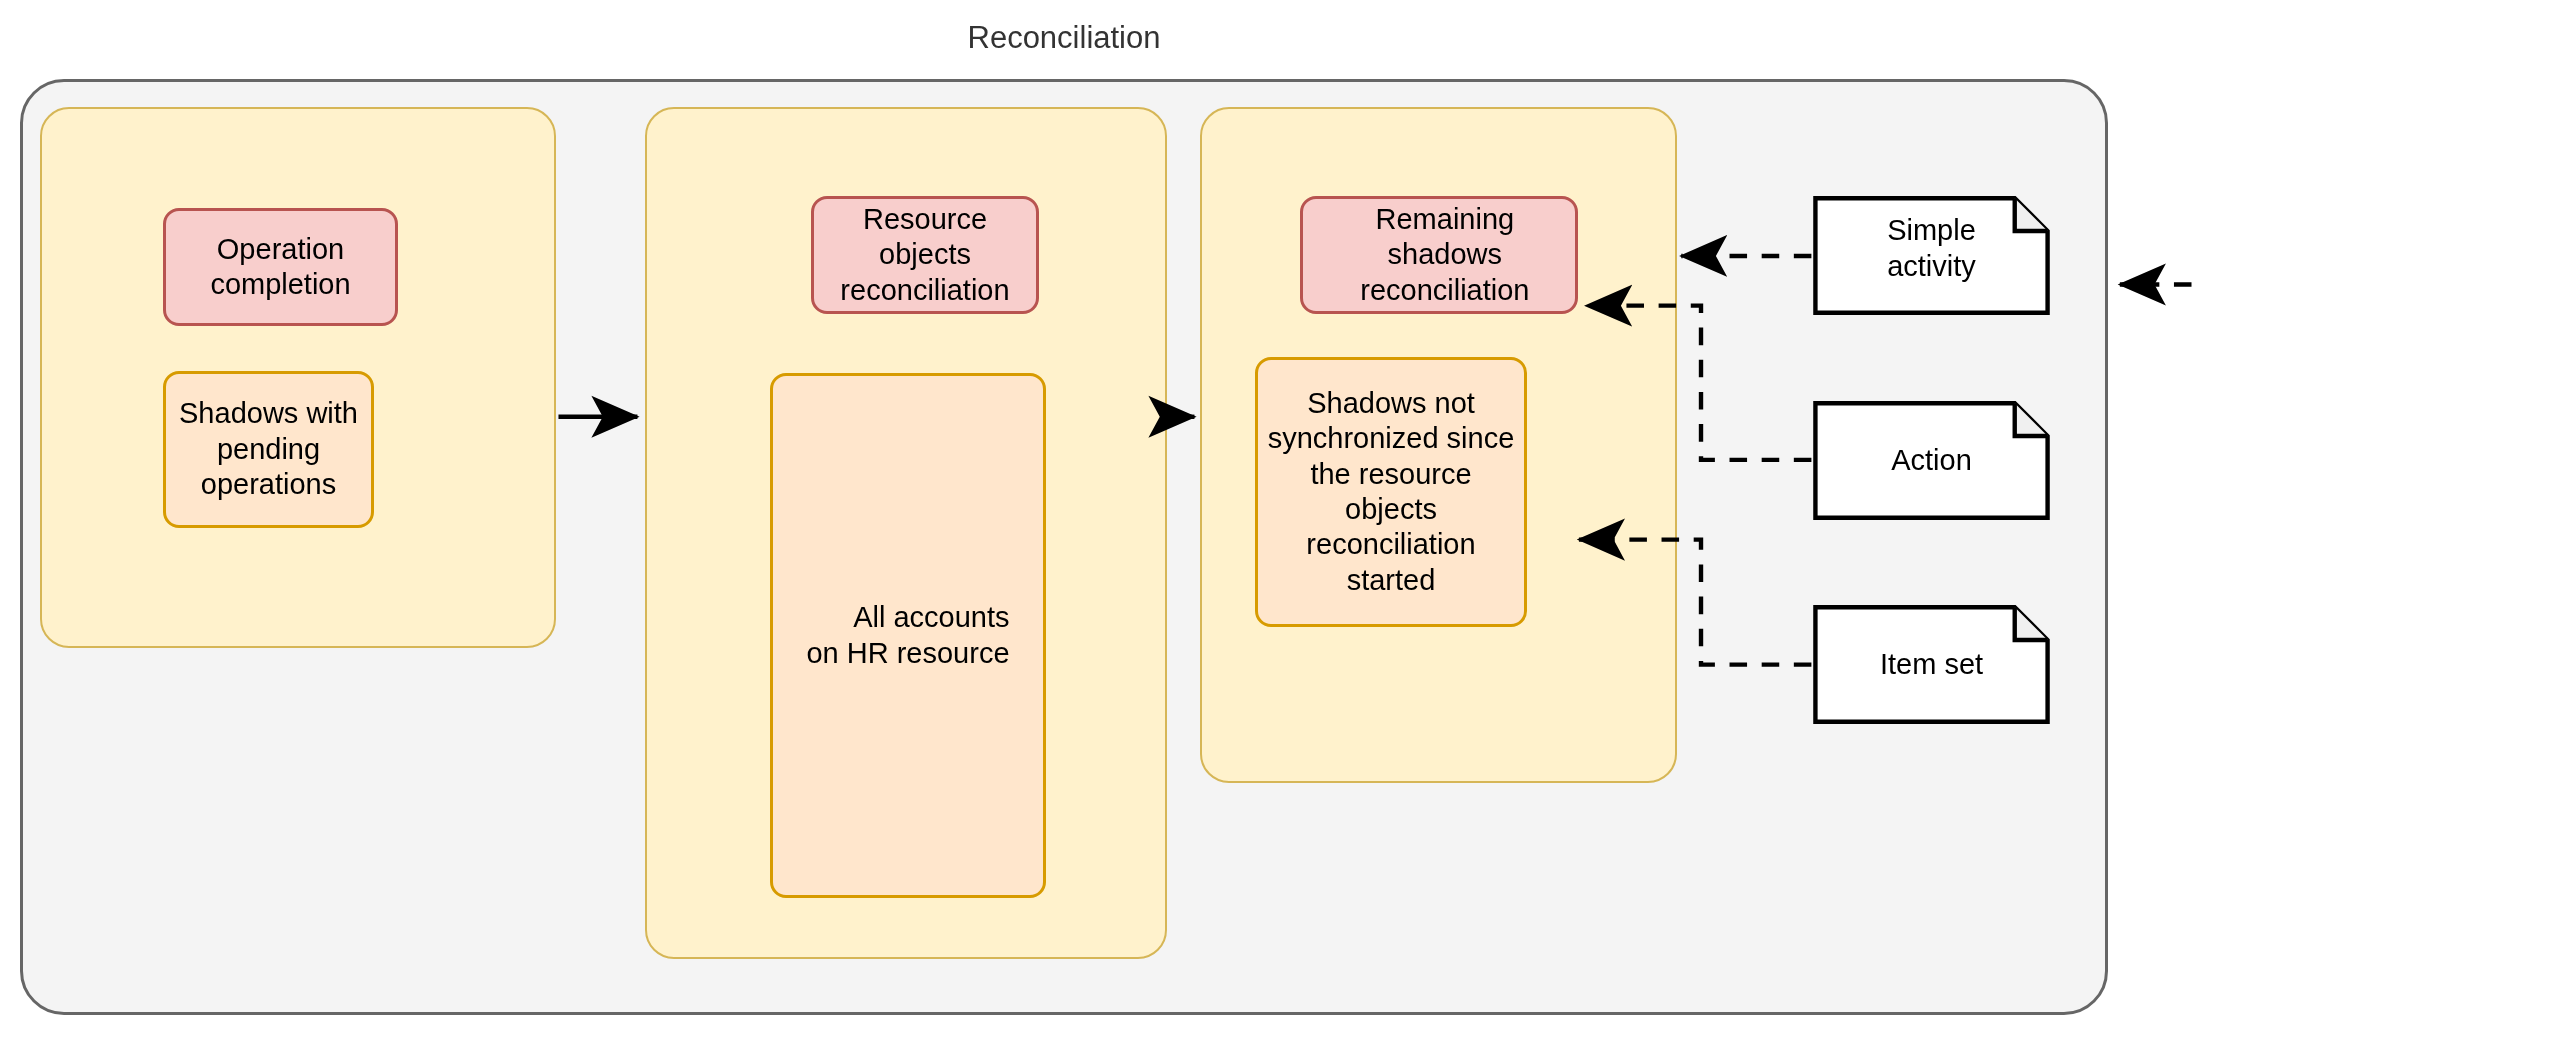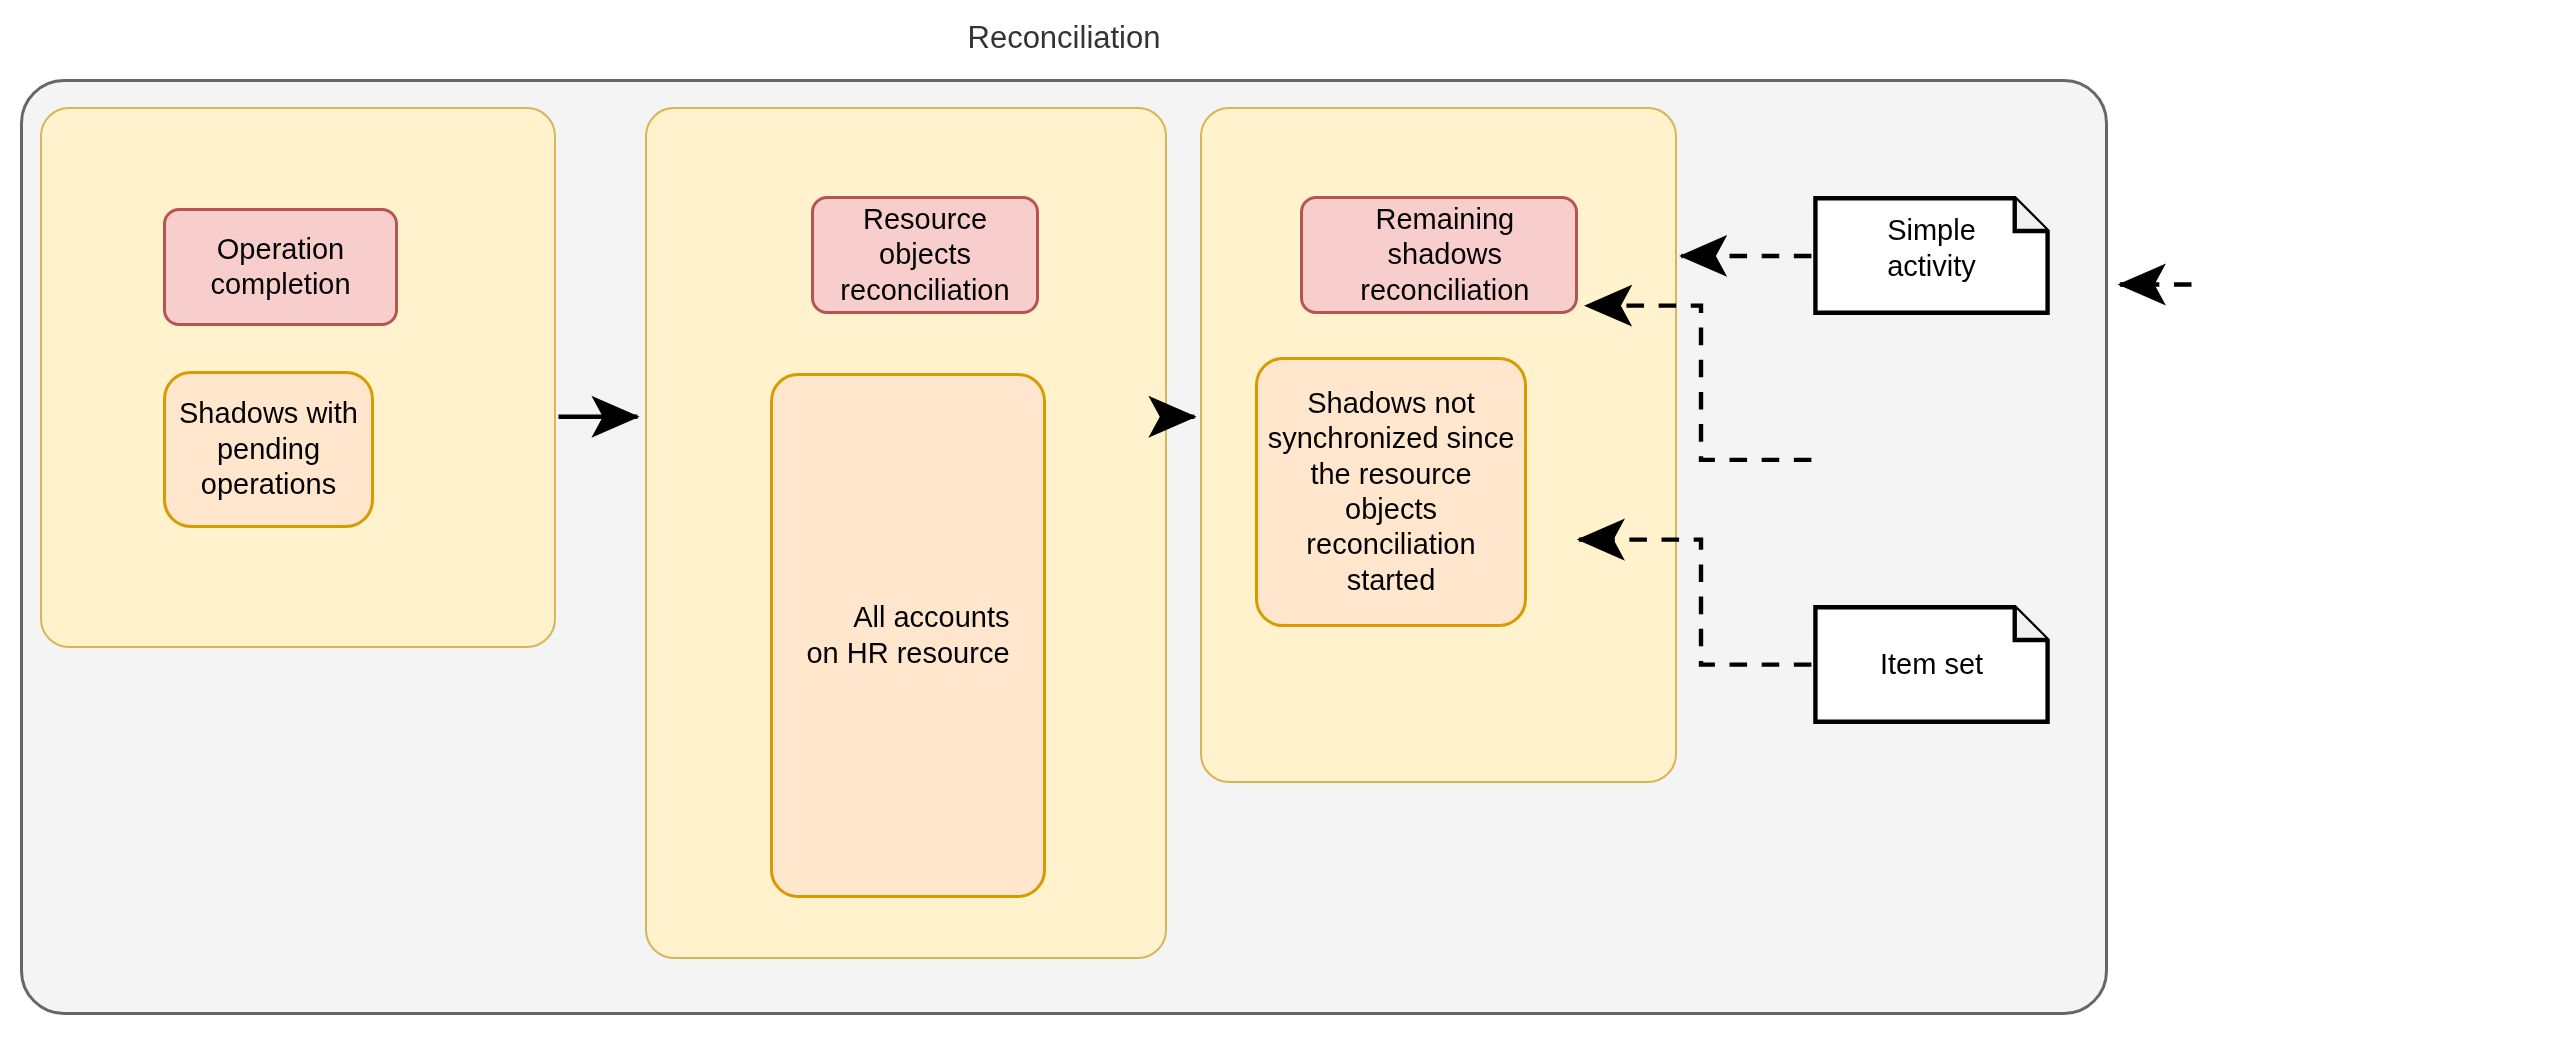--- a/index.html
+++ b/index.html
@@ -65,21 +65,21 @@
     padding: 2.9px 7.3px;
   }
   #activity-operation-completion { left: 163px;  top: 208px; width: 235px; height: 118px; }
   #activity-resource-objects     { left: 770px; top: 196px; width: 228px; height: 118px; margin-left: 41px; }
   #activity-remaining-shadows    { left: 1300px; top: 196px; width: 278px; height: 118px; padding-left: 19px; }
 
   
   .orange-box {
     background: #ffe6cc;
     border: 3.7px solid #d79b00;
-    border-radius: 28px;
+    border-radius: 16px;
     display: flex;
     align-items: center;
     justify-content: center;
     text-align: center;
     font-size: 29px;
     color: #000000;
     line-height: 1.22;
     padding: 2.9px 7.3px;
   }
   #itemset-shadows-pending  { left: 163px;  top: 371px; width: 211px; height: 157px; }
@@ -141,20 +141,27 @@
   <div class="abs orange-box" id="itemset-shadows-not-sync">Shadows not<br>synchronized since<br>the resource<br>objects<br>reconciliation<br>started</div>
 
   <div class="note" id="note-simple-activity">
     <svg width="237" height="119" viewBox="0 0 324 163">
       <path d="M3 3 L276 3 L321 48 L321 160 L3 160 Z" fill="#ffffff" stroke="#000000" stroke-width="6" stroke-linejoin="miter"></path>
       <path d="M276 3 L276 48 L321 48" fill="#f0f0f0" stroke="#000000" stroke-width="6" stroke-linejoin="miter"></path>
     </svg>
     <div class="note-label">Simple<br>activity</div>
   </div>
 
+  <div class="note" id="note-action">
+    <svg width="237" height="119" viewBox="0 0 324 163">
+      <path d="M3 3 L276 3 L321 48 L321 160 L3 160 Z" fill="#ffffff" stroke="#000000" stroke-width="6" stroke-linejoin="miter"></path>
+      <path d="M276 3 L276 48 L321 48" fill="#f0f0f0" stroke="#000000" stroke-width="6" stroke-linejoin="miter"></path>
+    </svg>
+    <div class="note-label">Action</div>
+  </div>
 
   <div class="note" id="note-item-set">
     <svg width="237" height="119" viewBox="0 0 324 163">
       <path d="M3 3 L276 3 L321 48 L321 160 L3 160 Z" fill="#ffffff" stroke="#000000" stroke-width="6" stroke-linejoin="miter"></path>
       <path d="M276 3 L276 48 L321 48" fill="#f0f0f0" stroke="#000000" stroke-width="6" stroke-linejoin="miter"></path>
     </svg>
     <div class="note-label">Item set</div>
   </div>
 
 

